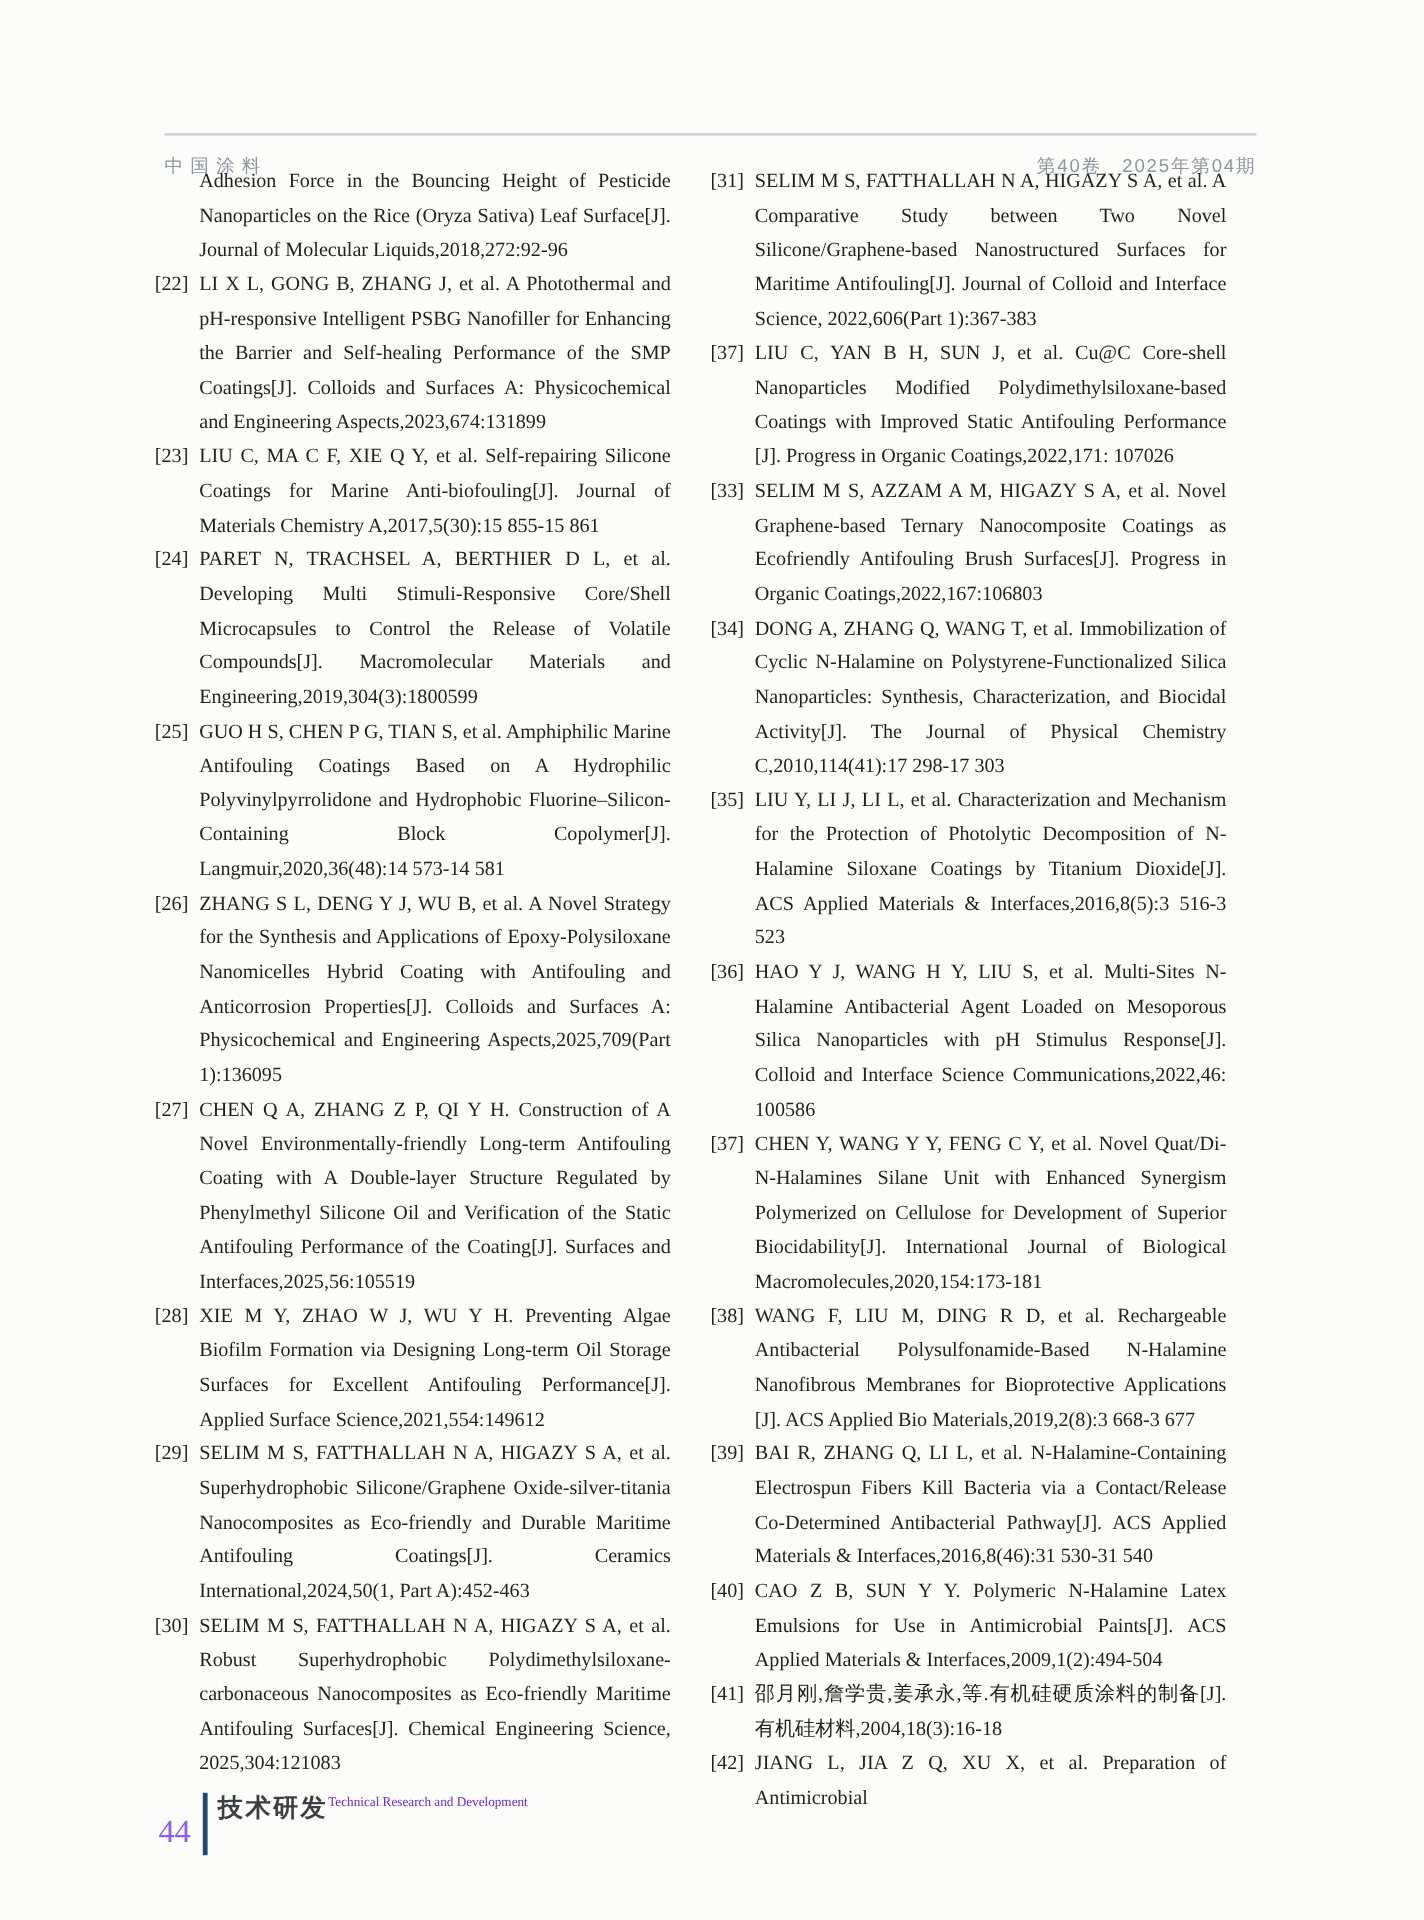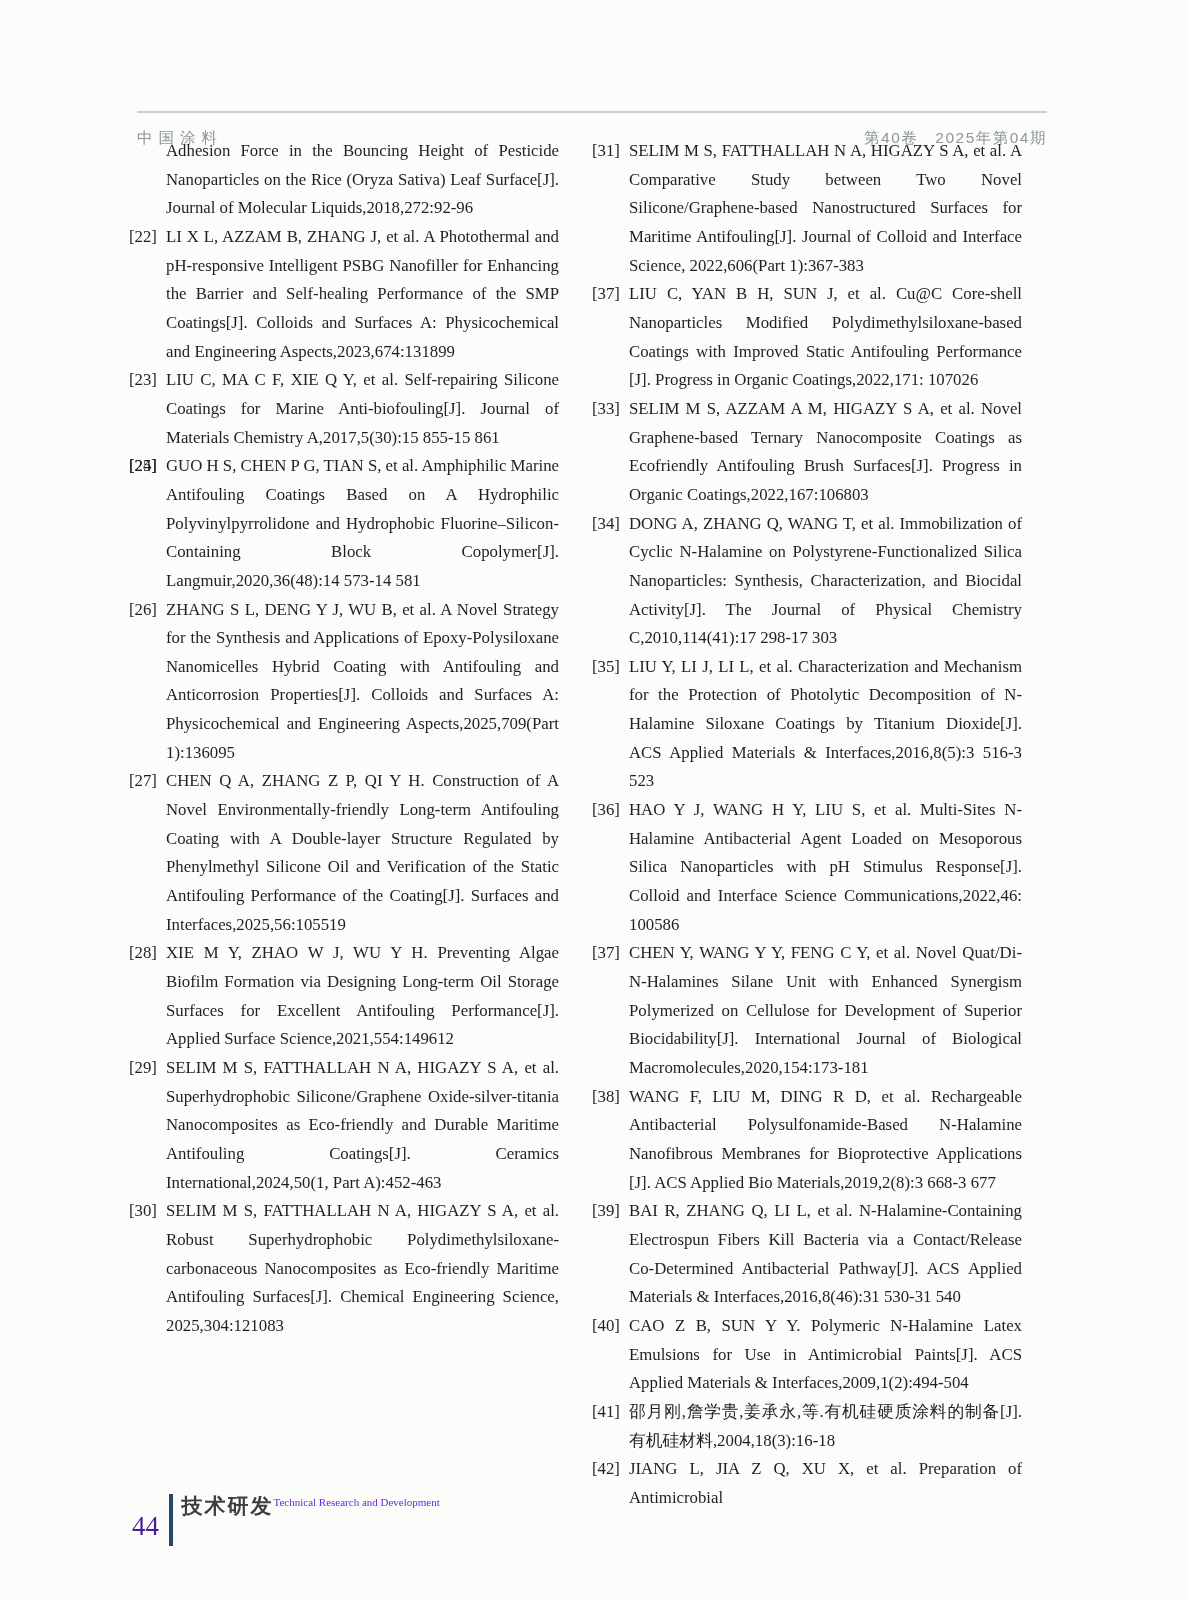--- a/index.html
+++ b/index.html
@@ -43,21 +43,21 @@
   }
   .ref .num { position: absolute; left: 0; top: 0; }
 
   
   .page-footer {
     position: absolute; left: 132px; top: 1492px; height: 54px;
     display: flex; align-items: stretch;
   }
   .page-number {
     font-family: "Liberation Serif", serif;
-    font-size: 27px; color: #4c1d95;
+    font-size: 27px; color: #8b5cf6;
     align-self: center; margin-top: 14px; margin-right: 10px;
   }
   .footer-bar { width: 3.5px; background: #25466d; height: 52px; align-self: flex-end; }
   .footer-titles { margin-left: 9px; display: flex; flex-direction: row; justify-content: flex-end; }
   .section-zh {
     font-family: "Liberation Sans", sans-serif;
     font-weight: bold; font-size: 21px; color: #3b3f44; letter-spacing: 2px;
   }
   .section-en {
     font-family: "Liberation Serif", serif;
@@ -76,28 +76,29 @@
   <div class="header-rule"></div>
 
   <div class="columns">
     <div class="col">
       <div class="ref">
         <span class="num"></span>
         <span>Adhesion Force in the Bouncing Height of Pesticide Nanoparticles on the Rice (Oryza Sativa) Leaf Surface[J]. Journal of Molecular Liquids,2018,272:92-96</span>
       </div>
       <div class="ref">
         <span class="num">[22]</span>
-        <span>LI X L, AZZAM B, ZHANG J, et al. A Photothermal and pH-responsive Intelligent PSBG Nanofiller for Enhancing the Barrier and Self-healing Performance of the SMP Coatings[J]. Colloids and Surfaces A: Physicochemical and Engineering Aspects,2023,674:131899</span>
+        <span>LI X L, GONG B, ZHANG J, et al. A Photothermal and pH-responsive Intelligent PSBG Nanofiller for Enhancing the Barrier and Self-healing Performance of the SMP Coatings[J]. Colloids and Surfaces A: Physicochemical and Engineering Aspects,2023,674:131899</span>
       </div>
       <div class="ref">
         <span class="num">[23]</span>
         <span>LIU C, MA C F, XIE Q Y, et al. Self-repairing Silicone Coatings for Marine Anti-biofouling[J]. Journal of Materials Chemistry A,2017,5(30):15 855-15 861</span>
       </div>
       <div class="ref">
         <span class="num">[24]</span>
+        <span>PARET N, TRACHSEL A, BERTHIER D L, et al. Developing Multi Stimuli-Responsive Core/Shell Microcapsules to Control the Release of Volatile Compounds[J]. Macromolecular Materials and Engineering,2019,304(3):1800599</span>
       </div>
       <div class="ref">
         <span class="num">[25]</span>
         <span>GUO H S, CHEN P G, TIAN S, et al. Amphiphilic Marine Antifouling Coatings Based on A Hydrophilic Polyvinylpyrrolidone and Hydrophobic Fluorine–Silicon-Containing Block Copolymer[J]. Langmuir,2020,36(48):14 573-14 581</span>
       </div>
       <div class="ref">
         <span class="num">[26]</span>
         <span>ZHANG S L, DENG Y J, WU B, et al. A Novel Strategy for the Synthesis and Applications of Epoxy-Polysiloxane Nanomicelles Hybrid Coating with Antifouling and Anticorrosion Properties[J]. Colloids and Surfaces A: Physicochemical and Engineering Aspects,2025,709(Part 1):136095</span>
       </div>
       <div class="ref">

